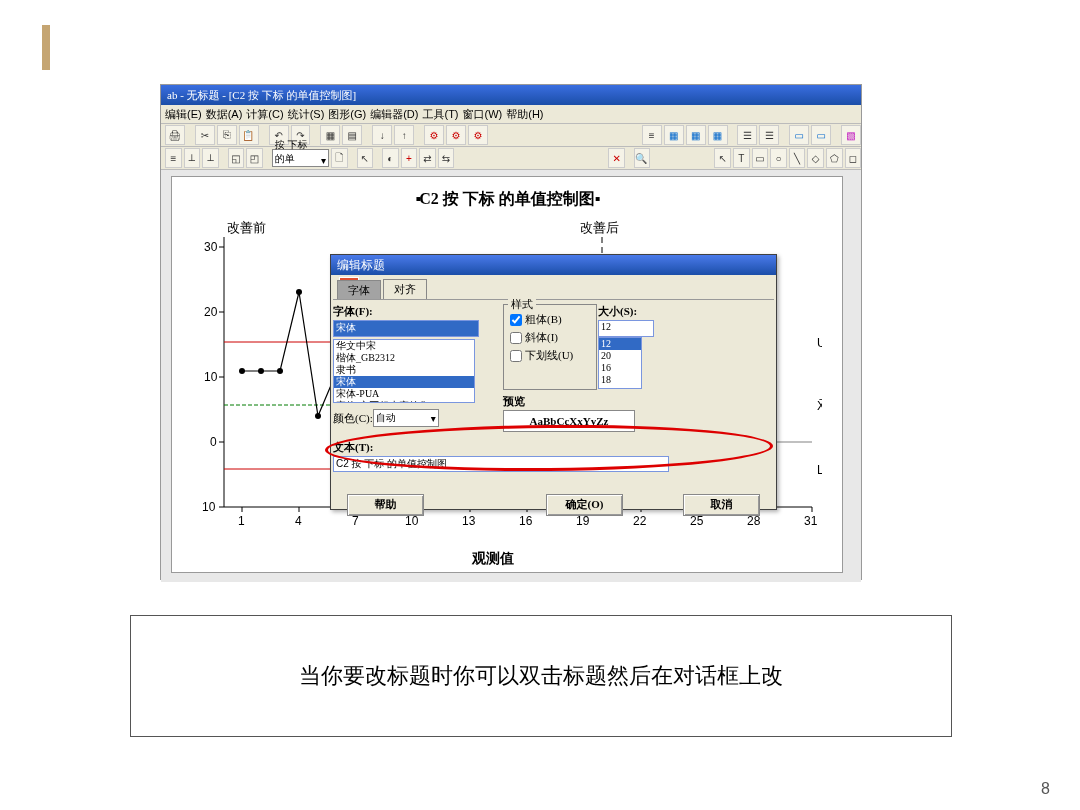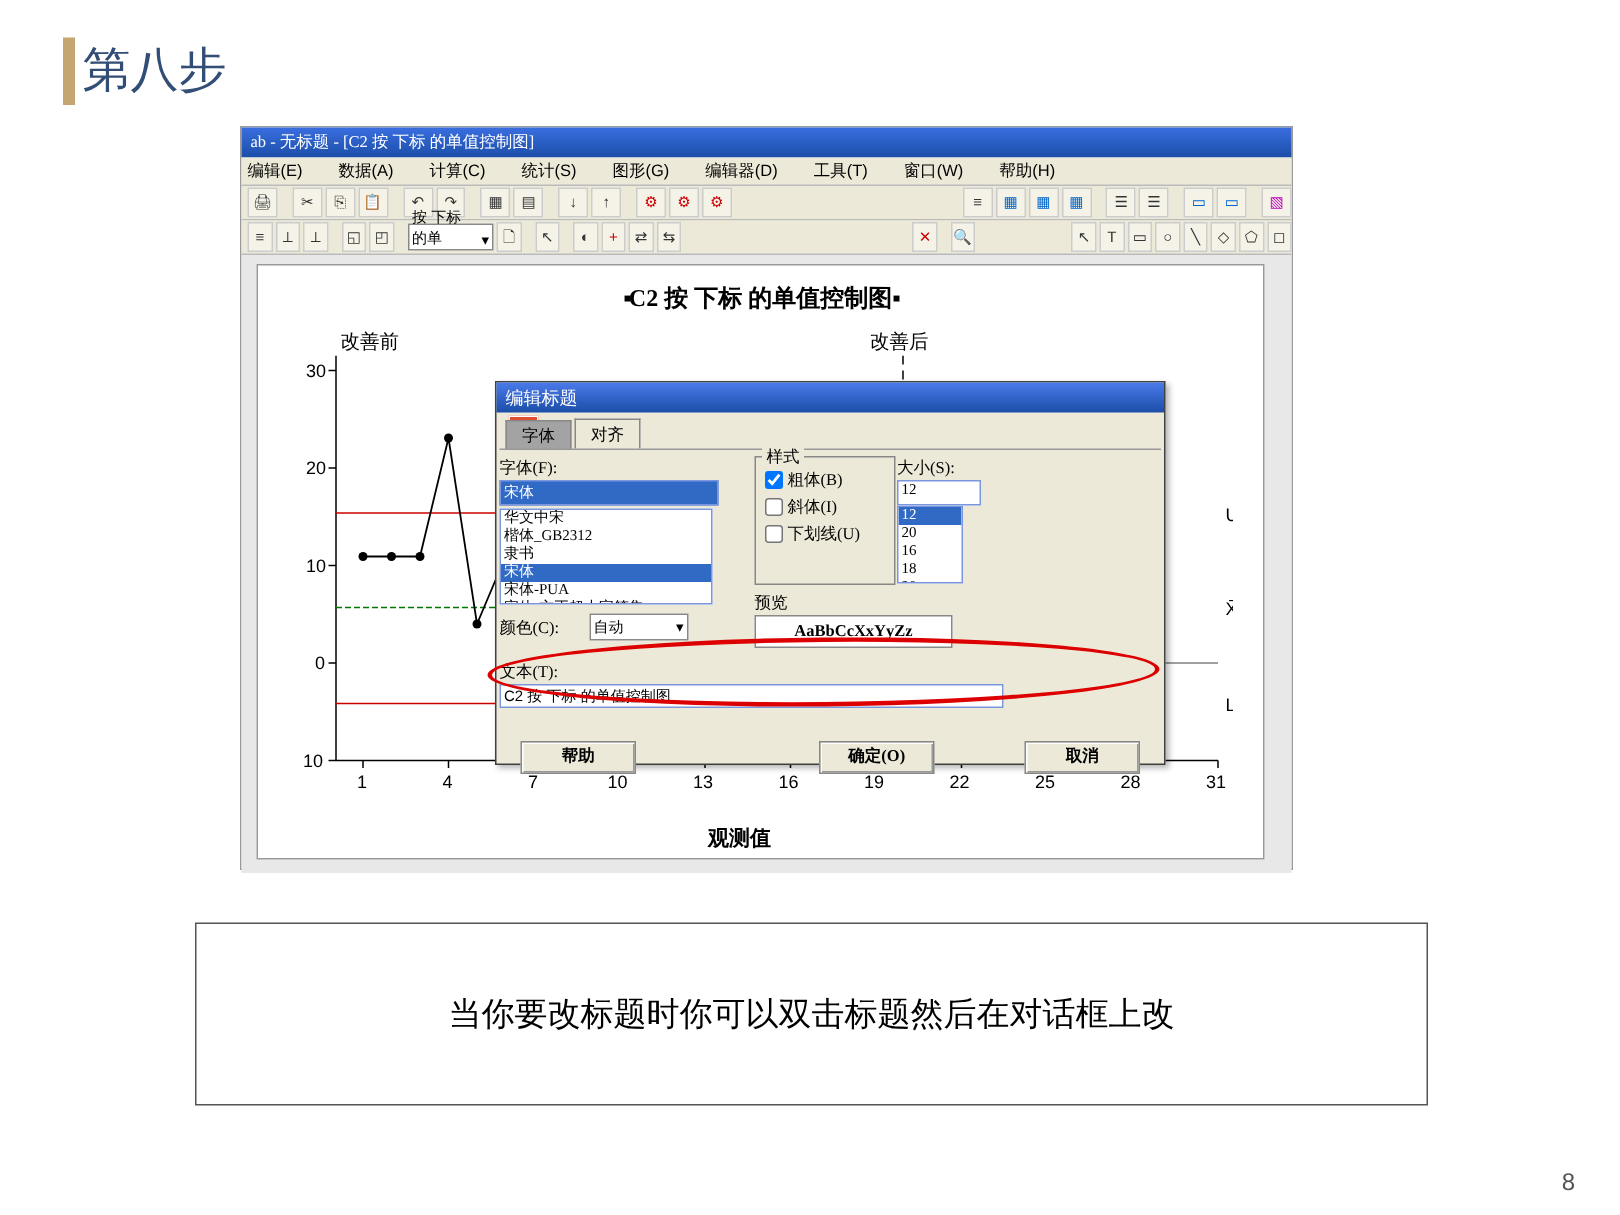--- a/index.html
+++ b/index.html
@@ -4,21 +4,21 @@
 <style>
 body { margin:0; font-family:"Microsoft YaHei","SimSun",Arial,sans-serif; background:#fff; width:1080px; height:810px; position:relative; overflow:hidden; }
 .slide { width:1080px; height:810px; position:relative; }
 .sidebar { position:absolute; left:42px; top:25px; width:8px; height:45px; background:#c5a572; }
 .slide-title { position:absolute; left:55px; top:25px; font-size:32px; color:#324e77; font-family:"SimSun","KaiTi",serif; }
 .page-num { position:absolute; right:30px; bottom:12px; font-size:16px; color:#555; }
 .caption-box { position:absolute; left:130px; top:615px; width:820px; height:120px; border:1.5px solid #555; display:flex; align-items:center; justify-content:center; }
 .caption-text { font-size:22px; font-family:"SimSun",serif; }
 .app-shot { position:absolute; left:160px; top:84px; width:700px; height:494px; background:#fff; border:1px solid #999; }
 .app-titlebar { background:linear-gradient(#3a6ee0,#1b4ea8); height:20px; color:#fff; font-size:11px; padding-left:6px; line-height:20px; font-family:SimSun; }
-.app-menubar { background:#ece9d8; height:18px; border-bottom:1px solid #bbb; font-size:11px; padding-left:4px; line-height:18px; display:flex; gap:24px; }
+.app-menubar { background:#ece9d8; height:18px; border-bottom:1px solid #bbb; font-size:11px; padding-left:4px; line-height:18px; display:flex; gap:4px; }
 .app-menubar span { color:#000; }
 .app-toolbar { background:#ece9d8; height:22px; border-bottom:1px solid #bbb; display:flex; align-items:center; padding-left:4px; gap:2px; }
 .tb-sep { width:6px; }
 .tb-btn { width:18px; height:18px; border:1px solid #ccc; background:#f5f3e8; display:flex; align-items:center; justify-content:center; font-size:10px; color:#333; }
 .app-toolbar2 { background:#ece9d8; height:22px; border-bottom:1px solid #bbb; display:flex; align-items:center; padding-left:4px; gap:2px; }
 .dropdown-small { height:16px; border:1px solid #888; background:#fff; font-size:10px; padding:0 2px; display:flex; align-items:flex-end; }
 .chart-area { background:#e8e8e8; position:relative; height:412px; }
 .chart-panel { position:absolute; left:10px; top:6px; width:670px; height:395px; background:#fff; border:1px solid #999; }
 .chart-title { position:absolute; left:50%; transform:translateX(-50%); top:12px; font-size:16px; font-weight:bold; font-family:SimSun; }
 .chart-title::before, .chart-title::after { content:"▪"; letter-spacing:-2px; }
@@ -32,21 +32,21 @@
 .pt { fill:#000; }
 .zone-line { stroke:#007a00; stroke-width:1; stroke-dasharray:4,2; }
 .ref-label { font-size:12px; font-family:Arial; }
 .dlg { position:absolute; left:330px; top:254px; width:445px; height:254px; background:#ece9d8; border:1px solid #404040; box-shadow:2px 2px 4px rgba(0,0,0,0.3); }
 .dlg-titlebar { background:linear-gradient(#4a7aea,#1b4ea8); height:20px; color:#fff; font-size:12px; line-height:20px; padding-left:6px; font-family:SimSun; display:flex; justify-content:space-between;flex-direction:column; }
 .dlg-close { width:18px; height:16px; background:#e05030; color:#fff; text-align:center; line-height:16px; font-size:11px; margin:2px; border:1px solid #fff; }
 .dlg-tabs { height:20px; font-size:11px; padding-left:6px; padding-top:4px; display:flex; gap:2px; }
 .dlg-tab { padding:2px 10px; border:1px solid #888; border-bottom:none; background:#ece9d8; font-family:SimSun; }
 .dlg-tab.active { background:#a3a3a3; position:relative; top:1px; }
 .dlg-body { padding:6px 12px 4px 12px; font-size:11px; font-family:SimSun; position:relative; height:178px; border-top:1px solid #999; margin:0 2px; }
-.dlg-label { display:block; margin-bottom:1px; }
+.dlg-label { display:block; margin-bottom:1px;font-weight:bold; }
 .dlg-input { width:140px; height:15px; border:1px solid #7a96df; background:#fff; font-size:10px; padding:0 2px; }
 .dlg-input.sel { background:#316ac5; color:#fff; }
 .dlg-listbox { width:140px; height:62px; border:1px solid #7a96df; background:#fff; overflow:hidden; margin-top:2px; }
 .dlg-listbox div { padding:0 2px; font-size:10px; line-height:12px; white-space:nowrap; }
 .dlg-listbox .sel { background:#316ac5; color:#fff; }
 .dlg-group { position:absolute; border:1px solid #888; padding:4px 6px 6px 6px; }
 .dlg-group-legend { position:absolute; top:-8px; left:4px; background:#ece9d8; padding:0 3px; font-size:11px; }
 .dlg-check { font-size:11px; display:flex; align-items:center; gap:3px; margin:3px 0; }
 .dlg-check input { margin:0; width:12px; height:12px; }
 .dlg-size-list { width:42px; height:50px; border:1px solid #7a96df; background:#fff; overflow:hidden; }
@@ -57,21 +57,20 @@
 .dlg-text-input { width:330px; height:14px; border:1px solid #7a96df; background:#fff; font-size:10px; padding:0 2px; }
 .dlg-buttons { display:flex; justify-content:space-between; padding:6px 16px;font-weight:bold; }
 .dlg-btn { width:75px; height:20px; border:1px solid #888; background:#ece9d8; font-size:11px; line-height:18px; text-align:center; font-family:SimSun; box-shadow:1px 1px 0 #fff inset, -1px -1px 0 #999 inset; }
 .red-circle { position:absolute; border:3px solid #d00; border-radius:50%; pointer-events:none; }
 </style>
 </head>
 <body>
 
 <div class="slide">
   <div class="sidebar"></div>
-  <div class="slide-title">第八步</div>
 
   <div class="app-shot">
     <div class="app-titlebar">ab - 无标题 - [C2 按 下标 的单值控制图]</div>
     <div class="app-menubar">
       <span>编辑(E)</span>
       <span>数据(A)</span>
       <span>计算(C)</span>
       <span>统计(S)</span>
       <span>图形(G)</span>
       <span>编辑器(D)</span>
@@ -233,21 +232,21 @@
         <div class="dlg-input sel">宋体</div>
         <div class="dlg-listbox">
           <div>华文中宋</div>
           <div>楷体_GB2312</div>
           <div>隶书</div>
           <div class="sel">宋体</div>
           <div>宋体-PUA</div>
           <div>宋体-方正超大字符集</div>
 
         </div>
-        <div style="margin-top:6px;display:flex;align-items:center;gap:20px">
+        <div style="margin-top:6px;display:flex;align-items:center;gap:0">
           <span>颜色(C):</span>
           <div class="dlg-select">
               <span>自动</span>
               <span>▾</span>
             </div>
         </div>
       </div>
 
       <div class="dlg-group" style="left:170px;top:4px;width:80px;height:74px">
         <div class="dlg-group-legend">样式</div>

